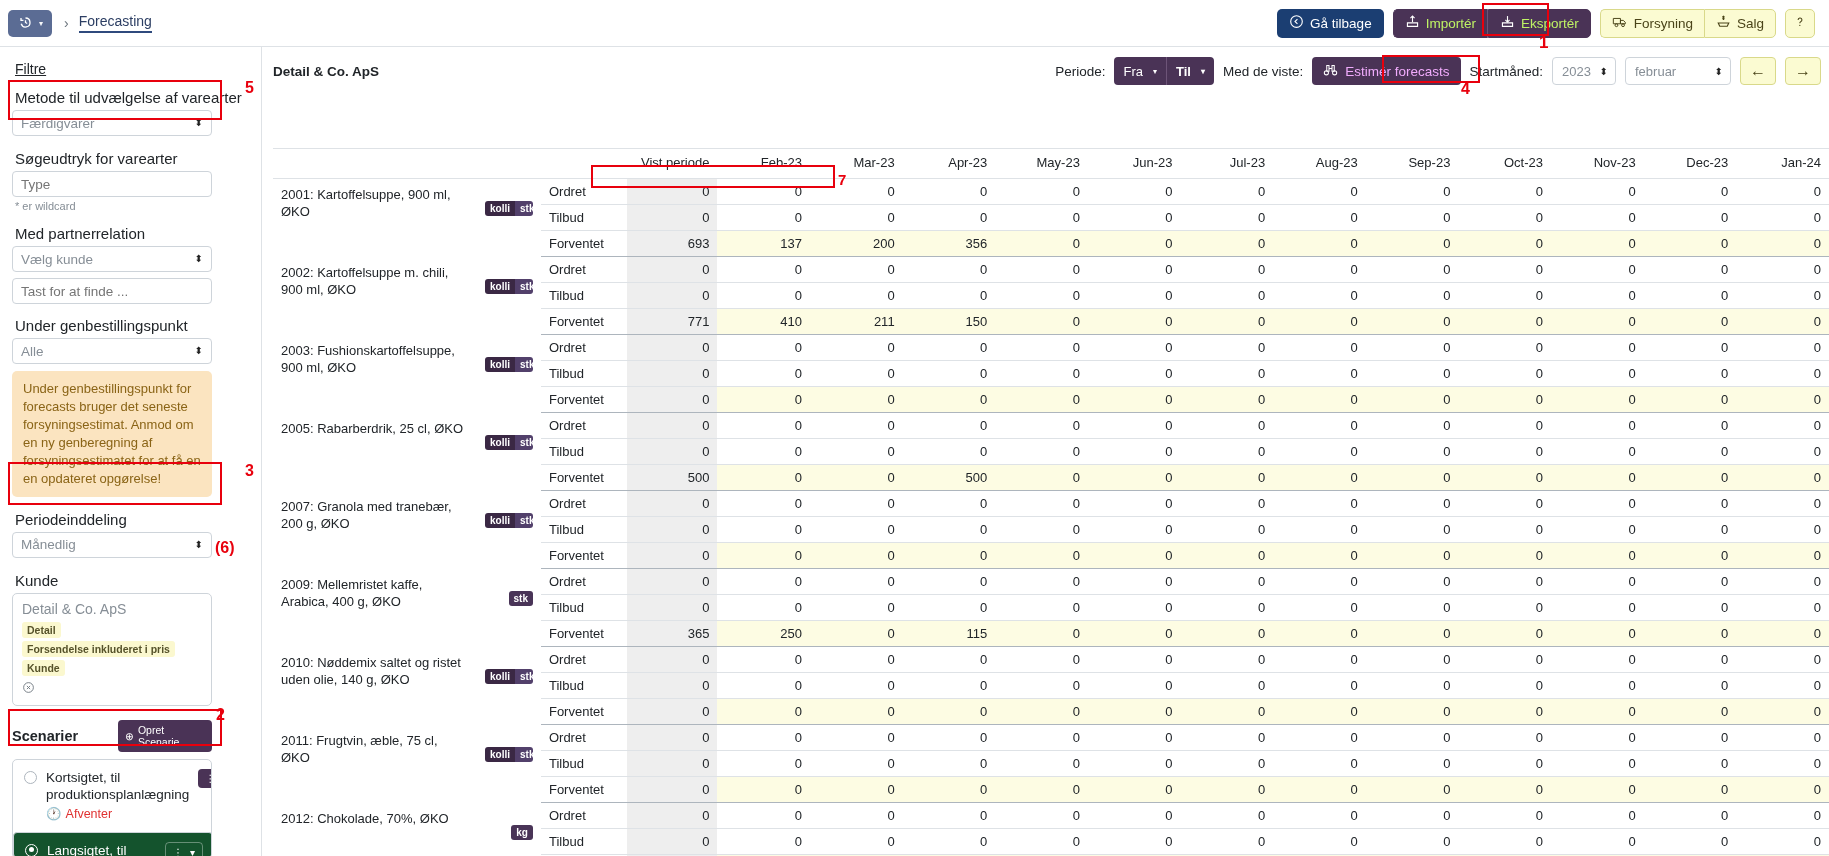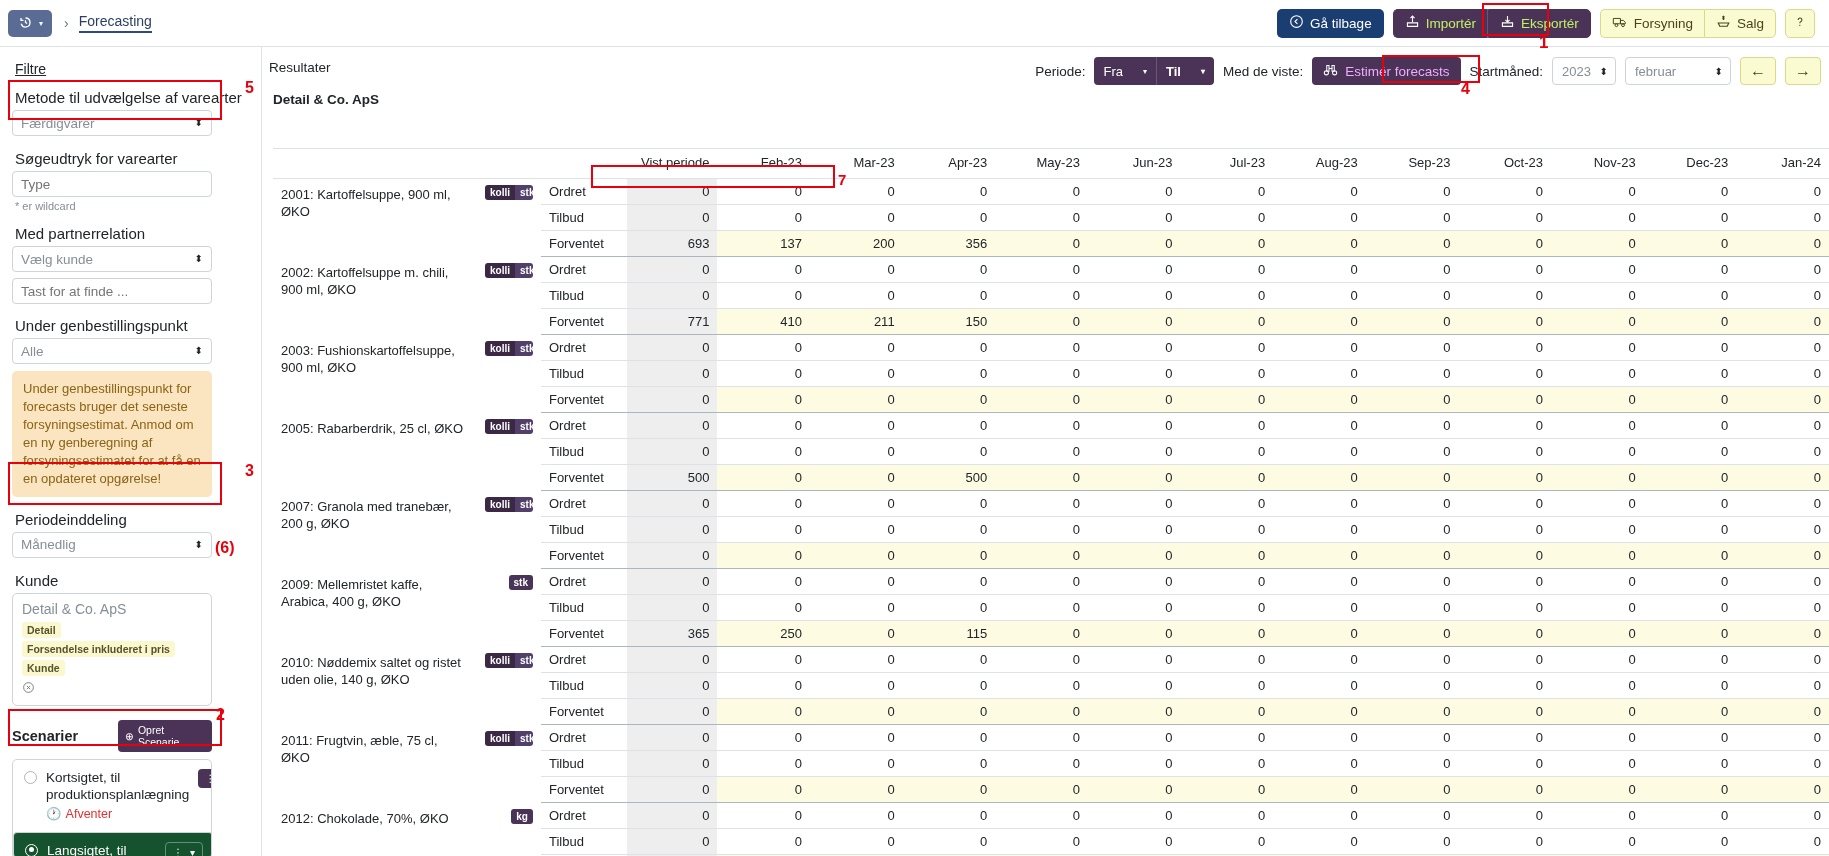--- a/index.html
+++ b/index.html
@@ -140,21 +140,21 @@
   
   .res-title { font-size: 13.5px; color:#212529; margin: 13px 0 0 6px; }
   .res-company { font-size: 13.5px; font-weight:bold; color:#212529; margin: 17px 0 0 10px; }
   .ctrls {
     position:absolute; top: 10px; right: 8px; display:flex; align-items:center; gap:9px;
     font-size:13.5px; color:#212529;
   }
   .seg { display:flex; }
   .seg .sp {
     background:#4a3356; color:#fff; padding: 0 9px; height:28px;
-    display:inline-flex; align-items:center; gap:20px; font-size:13px; cursor:pointer;
+    display:inline-flex; align-items:center; gap:10px; font-size:13px; cursor:pointer;
   }
   .seg .sp.first { border-radius:4px 0 0 4px; border-right:1px solid #6d5478; }
   .seg .sp.last { border-radius:0 4px 4px 0;font-weight:bold; }
   .estim {
     background:#4a3356; color:#f0abfc; height:28px; border-radius:4px;
     display:inline-flex; align-items:center; gap:7px; padding: 0 11px;
     font-size:13.5px; cursor:pointer;
   }
   .numsel {
     height:28px; border:1px solid #ced4da; border-radius:4px; background:#fff;
@@ -176,21 +176,21 @@
     padding: 6px 8px 8px 8px; border-bottom: 1px solid #dee2e6; border-top: 1px solid #dee2e6;
     text-align: right;
   }
   th.c-name { width: 185px; }
   th.c-unit { width: 58px; }
   th.c-metric { width: 78px; }
   th.c-vist { width: 82px; }
   th.c-m { width: 84px; }
   td { padding: 5px 8px; font-size:13px; color:#212529; }
   td.name { vertical-align: top; padding-top: 7px; line-height: 1.32; }
-  td.unit { vertical-align: top; padding-top: 6px; }
+  td.unit { vertical-align: top; padding-top: 22px; }
   td.metric { text-align: left; white-space: nowrap; }
   td.num { text-align: right; }
   td.vist { text-align: right; background:#eeeeee; }
   td.fc { background:#fdfce3; }
   tr.r-ordret td.metric, tr.r-ordret td.num, tr.r-ordret td.vist { border-bottom: 1px solid #dee2e6; }
   tr.r-tilbud td.metric, tr.r-tilbud td.num, tr.r-tilbud td.vist { border-bottom: 1px solid #dee2e6; }
   tr.r-forv td { border-bottom: 1px solid #adb5bd; }
   tr.grp-first td.name, tr.grp-first td.unit { border-top: 0; }
   td.name, td.unit { border-bottom: 0; }
   .ubadge {
@@ -368,21 +368,20 @@
         <span style="flex:1 1 auto;">Langsigtet, til</span>
         <span class="kebab">
           <span>⋮</span>
           <span>▾</span>
         </span>
       </div>
     </div>
   </div>
 
   <div class="main">
-    <div class="res-title">Resultater</div>
     <div class="res-company">Detail &amp; Co. ApS</div>
 
     <div class="ctrls">
       <span>Periode:</span>
       <span class="seg">
         <span class="sp first">
           <span>Fra</span>
           <span style="font-size:8px">▾</span>
         </span>
         <span class="sp last">

